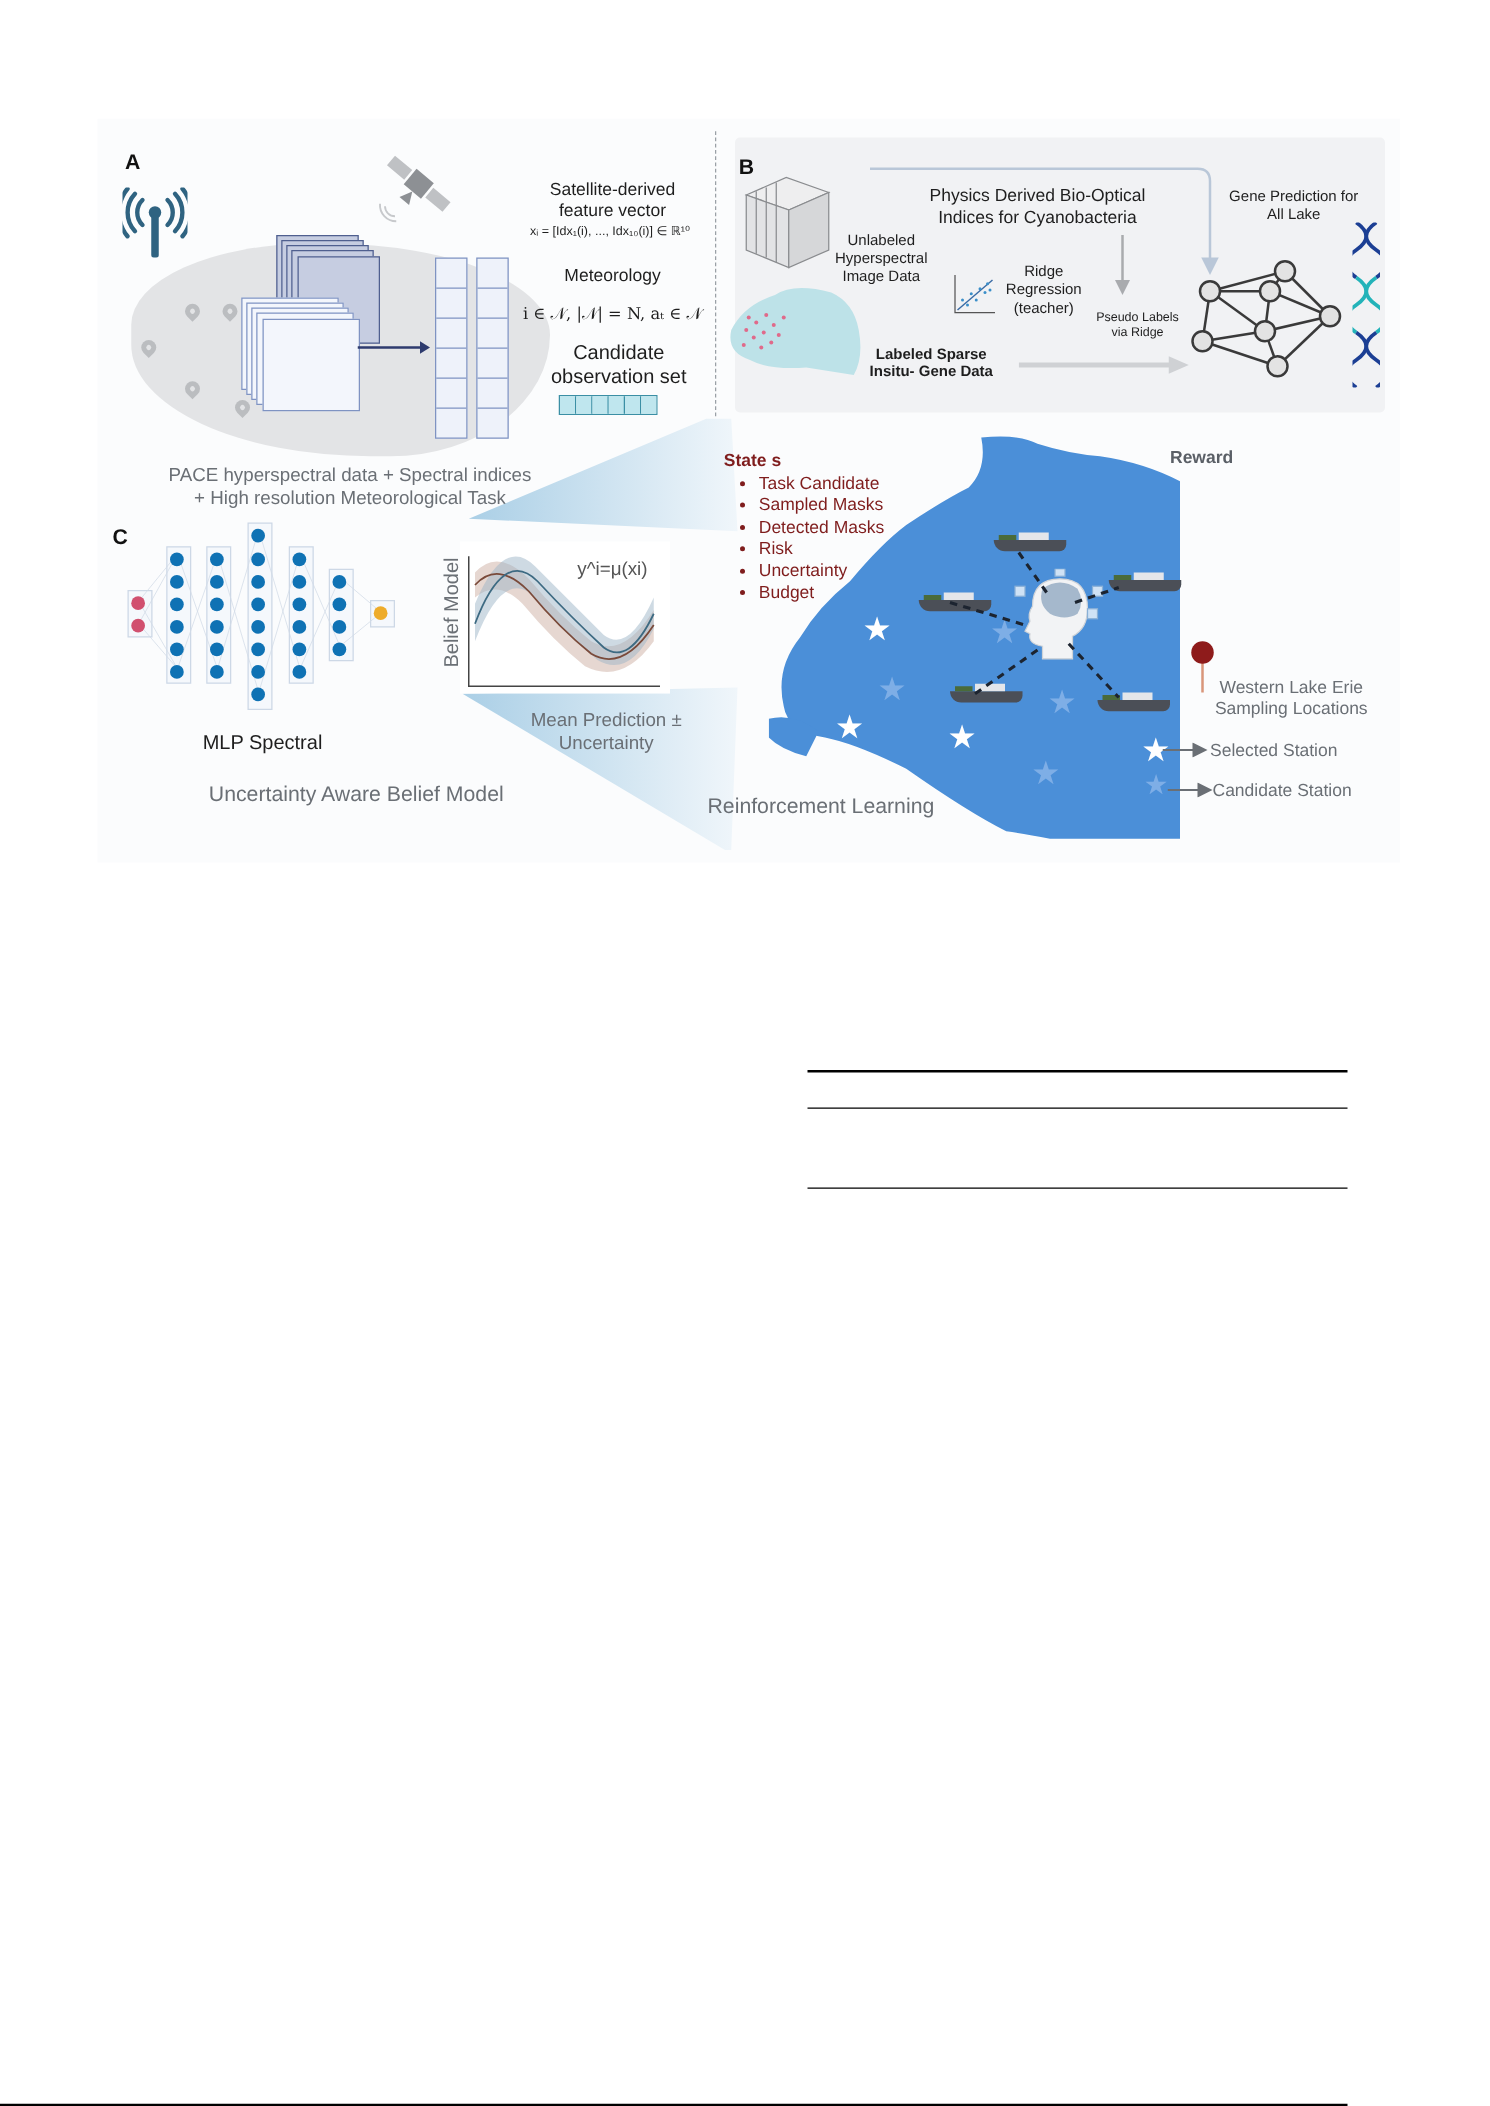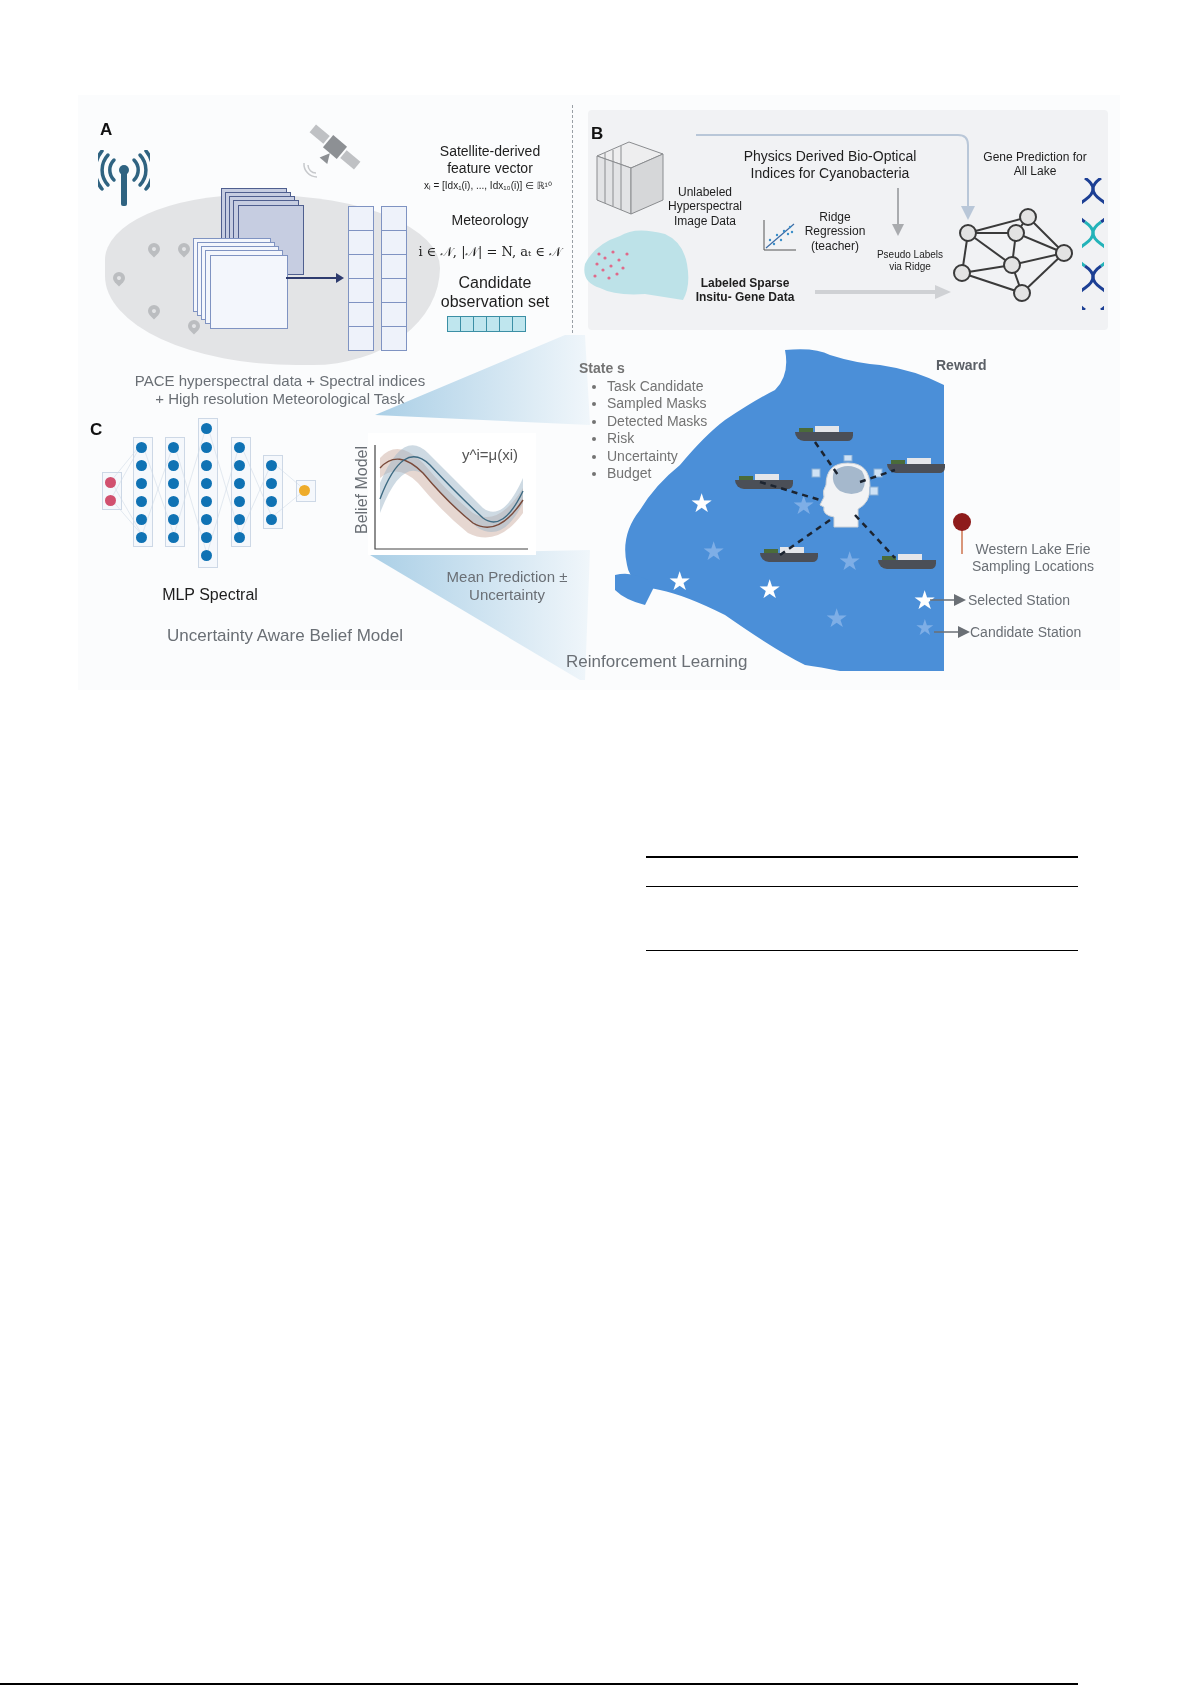--- a/index.html
+++ b/index.html
@@ -339,21 +339,21 @@
 <svg class="abs" style="left:368px;top:433px;" width="168" height="122">
   <rect x="0" y="0" width="168" height="122" fill="#fff"></rect>
   <path d="M7 12 L7 116 L160 116" fill="none" stroke="#444" stroke-width="1.2"></path>
   <path d="M12 25 Q30 5 55 30 Q80 60 105 80 Q130 95 155 55 L155 80 Q130 115 100 100 Q75 80 50 50 Q30 30 12 45 Z" fill="#c8a79a" opacity="0.45"></path>
   <path d="M12 50 Q35 -5 60 20 Q90 50 115 75 Q135 90 155 45 L155 70 Q135 110 110 95 Q85 75 60 45 Q35 20 12 80 Z" fill="#9db6c8" opacity="0.5"></path>
   <path d="M12 35 Q30 15 55 40 Q80 70 105 90 Q130 105 155 67" fill="none" stroke="#7a4a3a" stroke-width="1.4"></path>
   <path d="M12 66 Q35 5 62 32 Q90 62 115 85 Q135 100 155 58" fill="none" stroke="#3d6a82" stroke-width="1.4"></path>
   <text x="150" y="27" text-anchor="end" font-family="Liberation Sans, sans-serif" font-size="15" fill="#555">y^i=μ(xi)</text>
 </svg>
 
-<div class="t grey" style="left:432px;top:568px;width:150px;font-size:15px;">
+<div class="t grey" style="left:410px;top:568px;width:150px;font-size:15px;">
   <div>Mean Prediction ±</div>
   <div>Uncertainty</div>
 </div>
 <div class="t grey" style="left:140px;top:626px;width:290px;font-size:17px;">Uncertainty Aware Belief Model</div>
 
 <svg class="abs" style="left:615px;top:345px;" width="332" height="328">
   <path d="M170 5 Q200 2 215 10 Q240 18 265 20 Q300 25 329 40 L329 326 L225 326 Q205 322 190 320 Q160 305 110 270 Q70 250 45 245 Q15 240 12 220 Q5 190 25 165 Q40 140 65 120 Q90 90 110 75 Q140 55 160 45 Q175 30 170 5 Z" fill="#4b8fd8"></path>
   <path d="M0 230 Q20 225 40 240 L30 260 Q10 255 0 245 Z" fill="#4b8fd8"></path>
 </svg>
 
@@ -387,21 +387,21 @@
 <svg class="abs" style="left:720px;top:430px;" width="200" height="140">
   <g stroke="#1c2430" stroke-width="2.5" stroke-dasharray="6 5" fill="none">
     <line x1="95" y1="12" x2="118" y2="45"></line>
       <line x1="40" y1="52" x2="100" y2="70"></line>
     <line x1="140" y1="52" x2="175" y2="40"></line>
       <line x1="110" y1="90" x2="60" y2="125"></line>
       <line x1="135" y1="85" x2="175" y2="128"></line>
   </g>
 </svg>
 
-<div class="abs" style="left:579px;top:360px;font-size:14px;color:#737373;line-height:17.5px;">
+<div class="abs" style="left:579px;top:360px;font-size:14px;color:#7f1d1d;line-height:17.5px;">
   <div style="font-weight:bold;">State s</div>
   <ul class="bul">
     <li>Task Candidate</li>
     <li>Sampled Masks</li>
     <li>Detected Masks</li>
     <li>Risk</li>
     <li>Uncertainty</li>
     <li>Budget</li>
   </ul>
 </div>
@@ -423,19 +423,19 @@
   <line x1="0" y1="6" x2="26" y2="6" stroke="#6a6f75" stroke-width="1.5"></line>
     <path d="M24 0 L36 6 L24 12 Z" fill="#6a6f75"></path>
 </svg>
 <div class="t grey" style="left:968px;top:592px;font-size:14px;text-align:left;">Selected Station</div>
 <svg class="abs" style="left:934px;top:626px;" width="40" height="12">
   <line x1="0" y1="6" x2="26" y2="6" stroke="#6a6f75" stroke-width="1.5"></line>
     <path d="M24 0 L36 6 L24 12 Z" fill="#6a6f75"></path>
 </svg>
 <div class="t grey" style="left:970px;top:624px;font-size:14px;text-align:left;">Candidate Station</div>
 
-<div class="t grey" style="left:566px;top:635px;font-size:17px;text-align:left;margin-top:17px;">Reinforcement Learning</div>
+<div class="t grey" style="left:566px;top:635px;font-size:17px;text-align:left;">Reinforcement Learning</div>
 
 <div class="tablerule" style="top:856px;height:2px;"></div>
 <div class="tablerule" style="top:886px;height:1.3px;"></div>
 <div class="tablerule" style="top:950px;height:1.3px;"></div>
 
 <div class="abs" style="left:0;top:1683px;width:1078px;height:2px;background:#000;"></div>
 
 </body></html>

